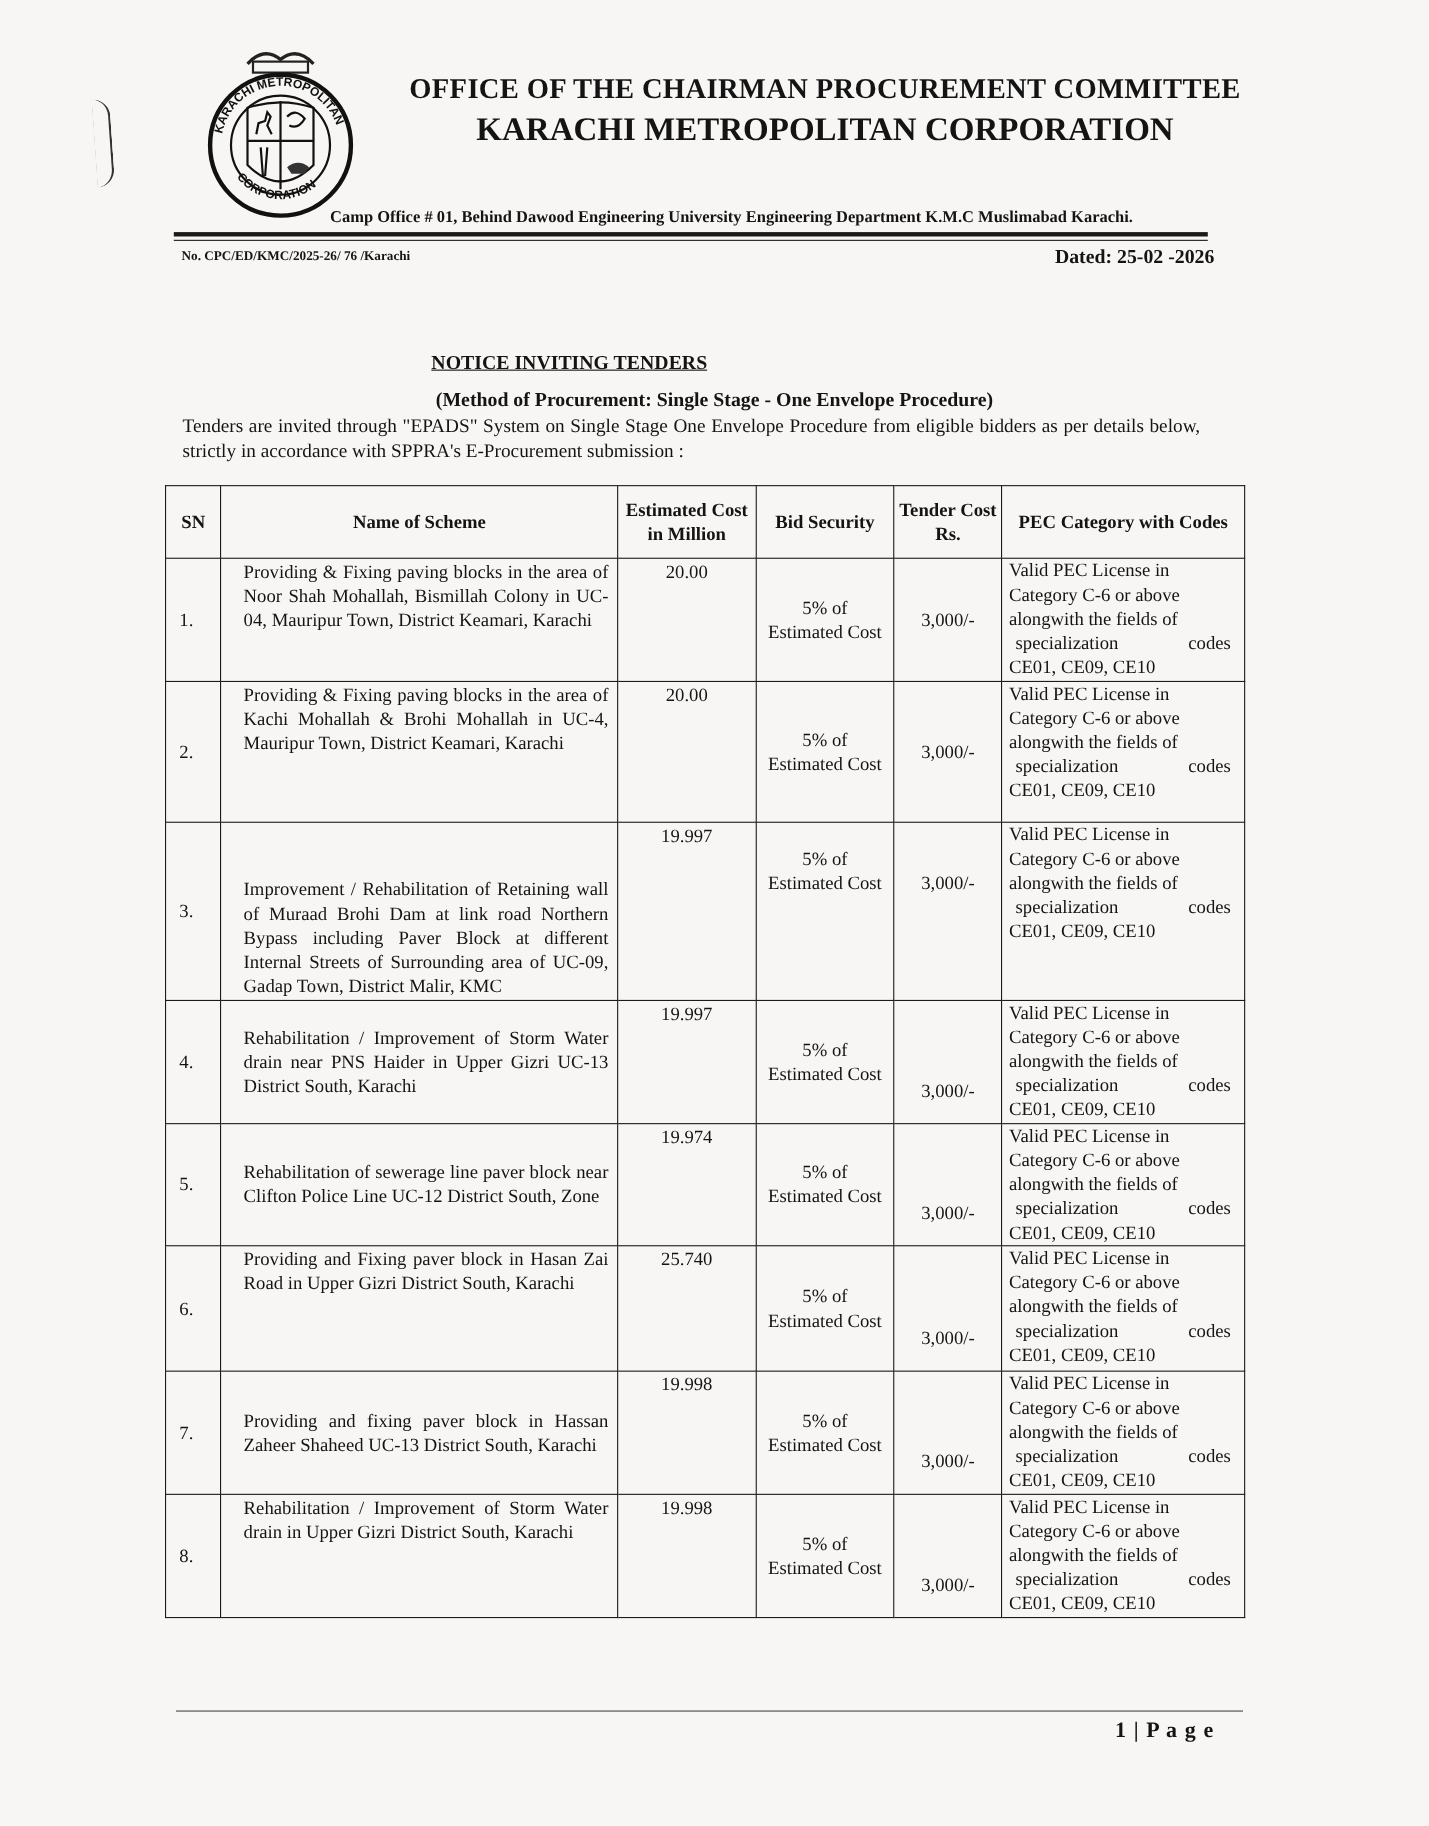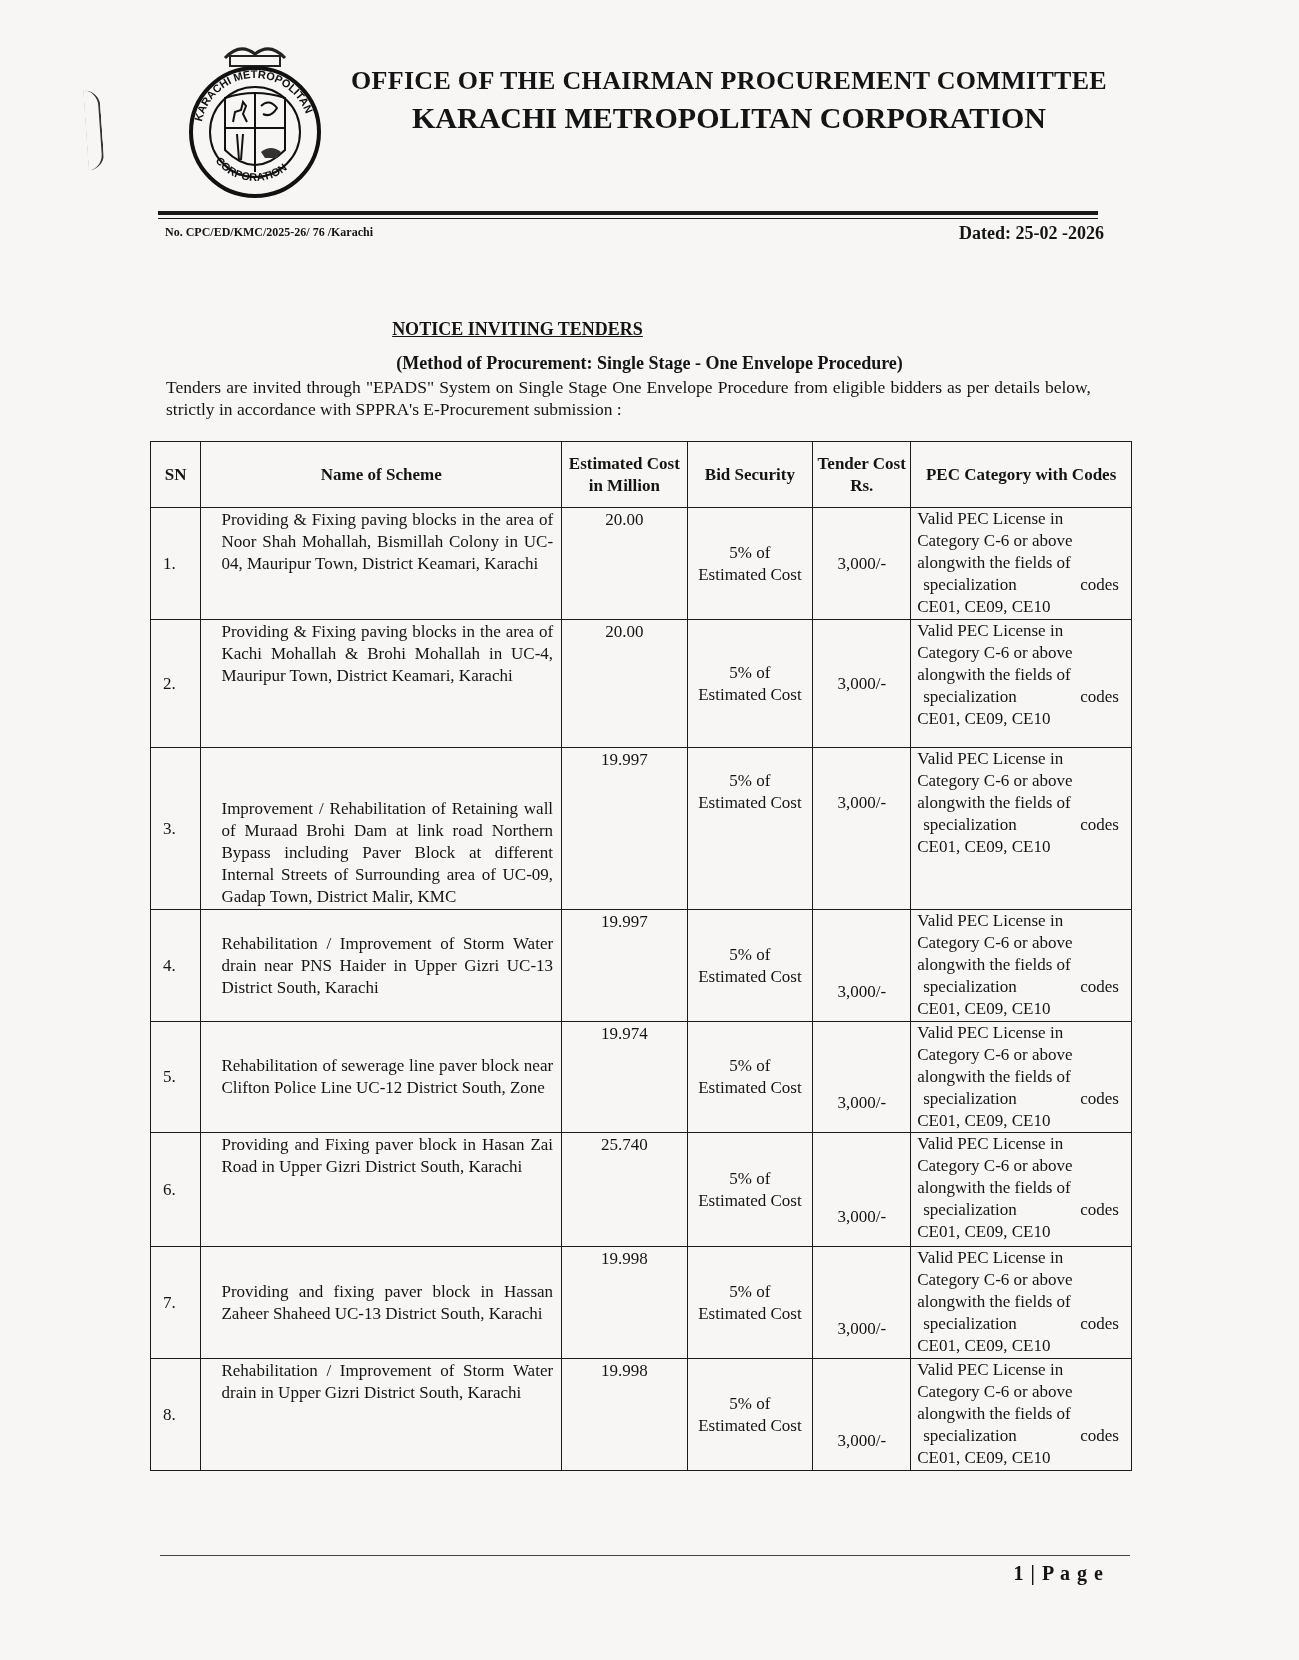--- a/index.html
+++ b/index.html
@@ -13,21 +13,21 @@
   }
   .page { position: absolute; left: 0; top: 0; width: 1299px; height: 1660px; }
 
   .pen-mark {
     position: absolute; left: 86px; top: 90px; width: 14px; height: 80px;
     border-right: 2px solid #333; border-radius: 0 40px 40px 0; transform: rotate(-4deg);
   }
 
   .logo { position: absolute; left: 185px; top: 40px; width: 140px; height: 160px; }
 
-  .header-titles { position: absolute; left: 329px; top: 64px; width: 800px; text-align: center; }
+  .header-titles { position: absolute; left: 350px; top: 64px; width: 800px; text-align: center; }
   .header-titles .l1 { font-size: 26px; font-weight: bold; letter-spacing: 0.3px; line-height: 34px; }
   .header-titles .l2 { font-size: 30px; font-weight: bold; line-height: 36px; }
   .header-titles .l3 { font-size: 30px; font-weight: bold; line-height: 40px; }
 
   .address {
     position: absolute; left: 235px; top: 190px; width: 860px; text-align: center;
     font-size: 15px; font-weight: bold;
   }
   .rule-thick { position: absolute; left: 158px; top: 211px; width: 940px; height: 4px; background: #1a1a1a; }
   .rule-thin { position: absolute; left: 158px; top: 218px; width: 940px; height: 1px; background: #1a1a1a; }
@@ -96,20 +96,21 @@
     <path d="M76 66 Q84 58 92 68 Q86 78 78 74" fill="none" stroke="#111" stroke-width="2"></path>
     <path d="M52 94 L54 120 M58 94 L56 120" stroke="#111" stroke-width="2"></path>
     <path d="M76 112 Q86 104 96 112 L92 118 L80 118 Z" fill="#333"></path>
   </svg>
 
   <div class="header-titles">
     <div class="l1">OFFICE OF THE CHAIRMAN PROCUREMENT COMMITTEE</div>
     <div class="l3">KARACHI METROPOLITAN CORPORATION</div>
   </div>
 
+  <div class="address">Camp Office # 01, Behind Dawood Engineering University Engineering Department K.M.C Muslimabad Karachi.</div>
   <div class="rule-thick"></div>
   <div class="rule-thin"></div>
 
   <div class="ref-no">No. CPC/ED/KMC/2025-26/ 76 /Karachi</div>
   <div class="dated">Dated: 25-02 -2026</div>
 
   <div class="notice-title">NOTICE INVITING TENDERS</div>
   <div class="method">(Method of Procurement: Single Stage - One Envelope Procedure)</div>
   <div class="intro">Tenders are invited through "EPADS" System on Single Stage One Envelope Procedure from eligible bidders as per details below, strictly in accordance with SPPRA's E-Procurement submission :</div>
 

